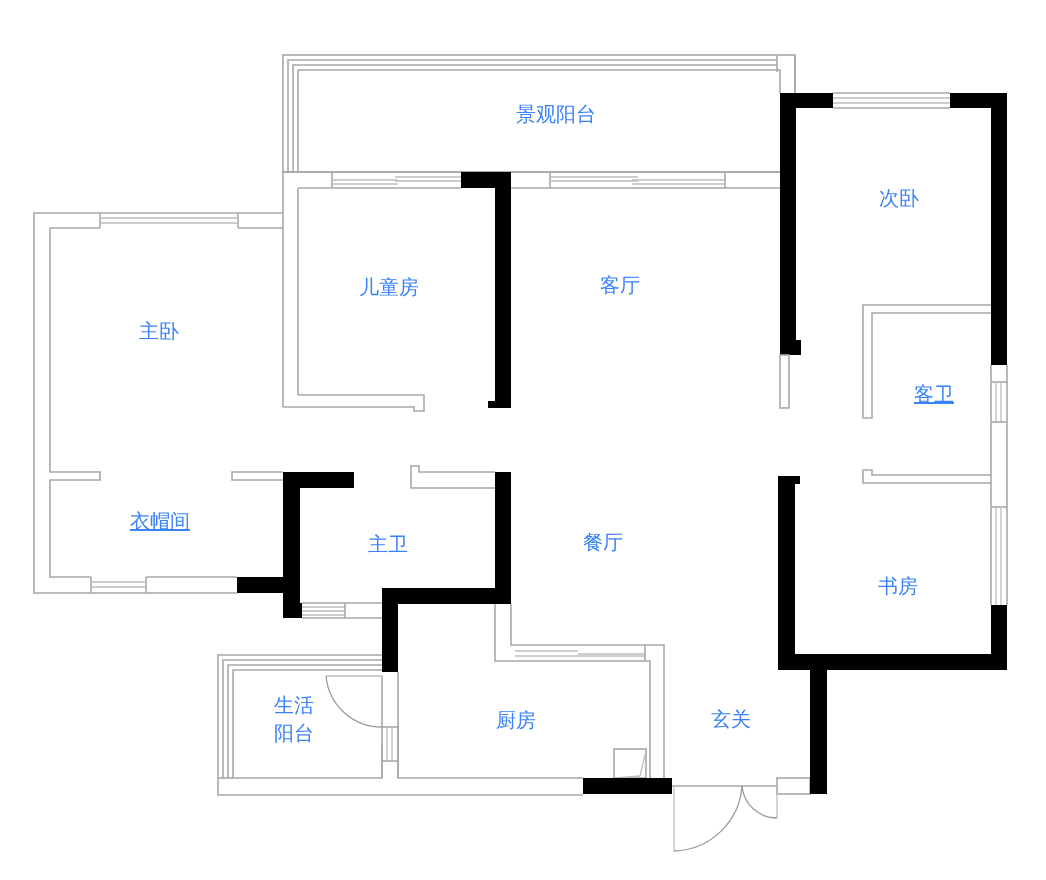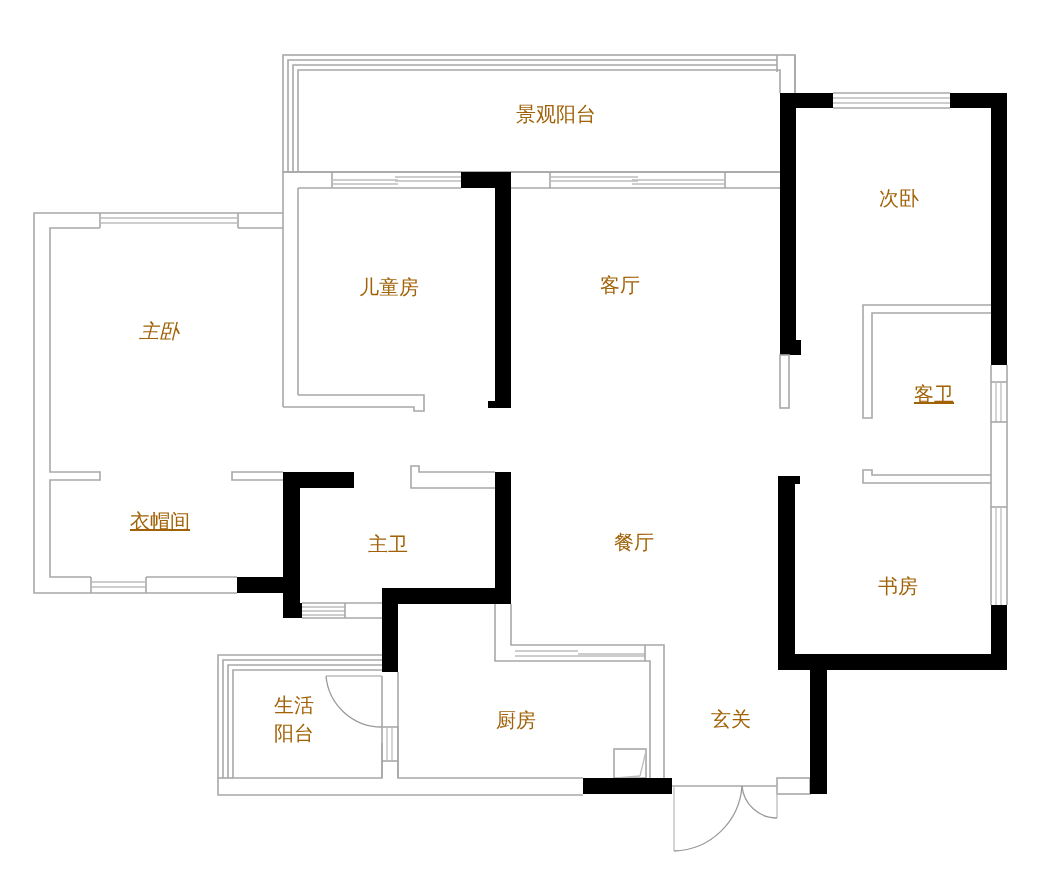--- a/index.html
+++ b/index.html
@@ -6,21 +6,21 @@
   body { width: 1046px; height: 880px; position: relative; overflow: hidden; }
   #plan { position: absolute; left: 0; top: 0; width: 1046px; height: 880px; }
   .thin { fill: none; stroke: #a8a8a8; stroke-width: 1.6; }
   .thin2 { fill: none; stroke: #bdbdbd; stroke-width: 1.3; }
   .wall { fill: #000000; }
   .arc { fill: none; stroke: #9a9a9a; stroke-width: 1.3; }
   .room-label {
     position: absolute;
     font-family: "DejaVu Sans", sans-serif;
     font-size: 20px;
-    color: #a16207;
+    color: #3b82f6;
     white-space: nowrap;
     transform: translate(-50%, -50%);
     text-align: center;
     line-height: 28px;
   }
 </style>
 </head>
 <body>
 
 <svg id="plan" viewBox="0 0 1046 880" xmlns="http://www.w3.org/2000/svg">
@@ -180,24 +180,24 @@
   <g>
     <path class="wall" d="M778,476 H800 V484 H795 V654 H991 V605 H1007 V670 H778 Z"></path>
   </g>
 
 </svg>
 
 <div class="room-label" style="left:556px; top:114px;">景观阳台</div>
 <div class="room-label" style="left:899px; top:198px;">次卧</div>
 <div class="room-label" style="left:389px; top:287px;text-align:center;">儿童房</div>
 <div class="room-label" style="left:620px; top:285px;">客厅</div>
-<div class="room-label" style="left:159px; top:331px;font-style:italic;">主卧</div>
+<div class="room-label" style="left:159px; top:331px;">主卧</div>
 <div class="room-label" style="left:934px; top:394px;text-decoration:underline;">客卫</div>
 <div class="room-label" style="left:160px; top:521px;text-decoration:underline;">衣帽间</div>
 <div class="room-label" style="left:388px; top:544px;">主卫</div>
-<div class="room-label" style="left:603px; top:542px;margin-left:31px;">餐厅</div>
+<div class="room-label" style="left:603px; top:542px;">餐厅</div>
 <div class="room-label" style="left:898px; top:586px;">书房</div>
 <div class="room-label" style="left:294px; top:719px;">
   <div>生活</div>
   <div>阳台</div>
 </div>
 <div class="room-label" style="left:516px; top:720px;">厨房</div>
 <div class="room-label" style="left:731px; top:719px;">玄关</div>
 
 </body></html>

